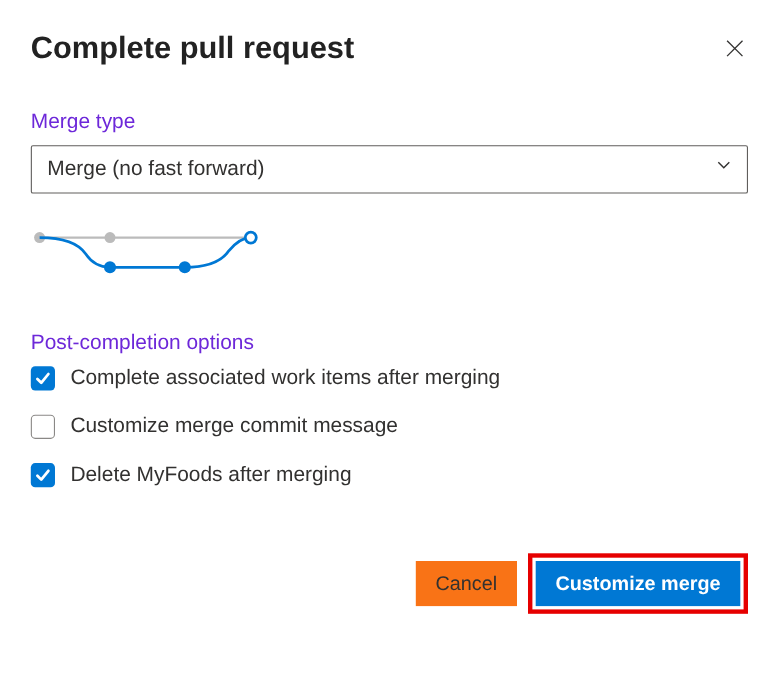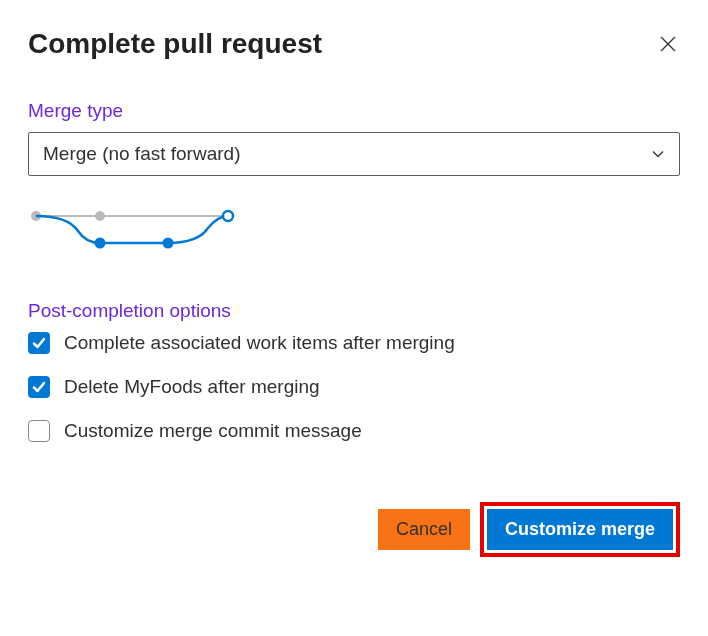--- a/index.html
+++ b/index.html
@@ -46,21 +46,20 @@
       margin-bottom: 10px;
       font-weight: 400;
     }
     .dropdown {
       width: 100%;
       border: 1px solid #605e5c;
       border-radius: 2px;
       padding: 10px 14px;
       display: flex;
       justify-content: space-between;
-      align-items: center;
       cursor: pointer;
       background: #fff;
       font-size: 19px;
       color: #323130;
       margin-bottom: 30px;
     }
     .dropdown .chevron {
       width: 14px;
       height: 14px;
     }
@@ -179,33 +178,33 @@
   <div class="option-row">
     <div class="checkbox checked">
       <svg viewBox="0 0 14 14" fill="none" stroke-width="2.5" stroke-linecap="round" stroke-linejoin="round">
         <polyline points="2,7.5 5.5,11 12,3"></polyline>
       </svg>
     </div>
     <span class="option-label">Complete associated work items after merging</span>
   </div>
 
   <div class="option-row">
+    <div class="checkbox unchecked"></div>
+    <span class="option-label">Customize merge commit message</span>
+  </div>
+
+  <div class="option-row">
     <div class="checkbox checked">
       <svg viewBox="0 0 14 14" fill="none" stroke-width="2.5" stroke-linecap="round" stroke-linejoin="round">
         <polyline points="2,7.5 5.5,11 12,3"></polyline>
       </svg>
     </div>
     <span class="option-label">Delete MyFoods after merging</span>
   </div>
 
-  <div class="option-row">
-    <div class="checkbox unchecked"></div>
-    <span class="option-label">Customize merge commit message</span>
-  </div>
-
 </div>
 
 <div class="footer">
   <button class="btn btn-cancel">Cancel</button>
   <span class="highlight-box">
     <button class="btn btn-primary">Customize merge</button>
   </span>
 </div>
 
 

